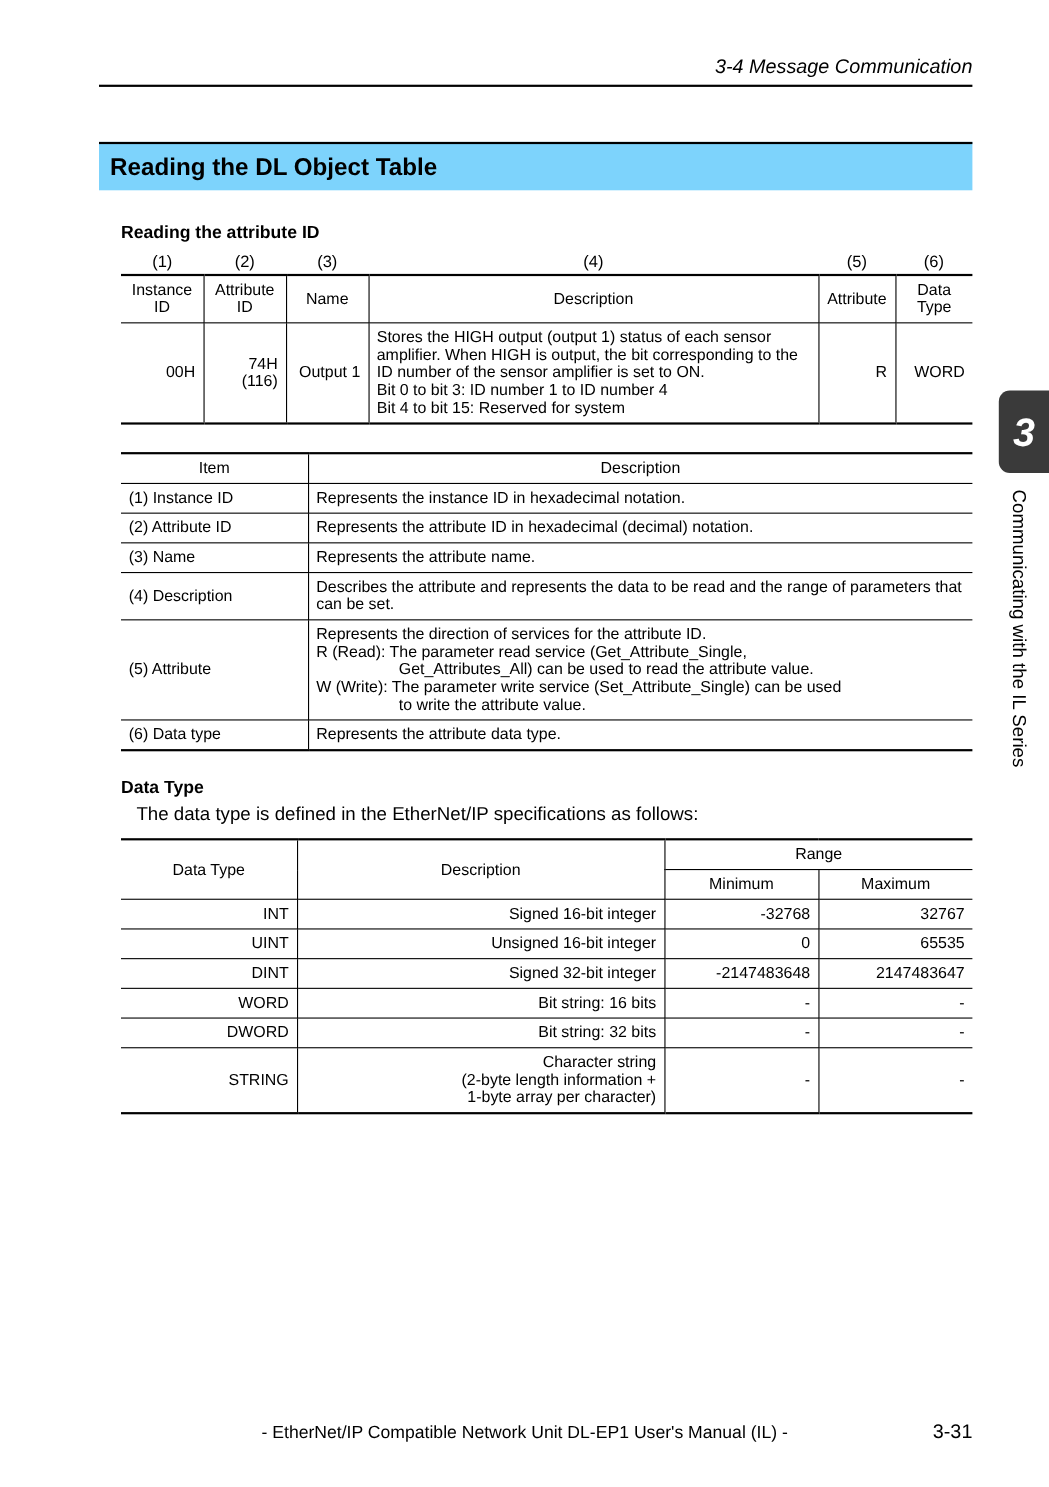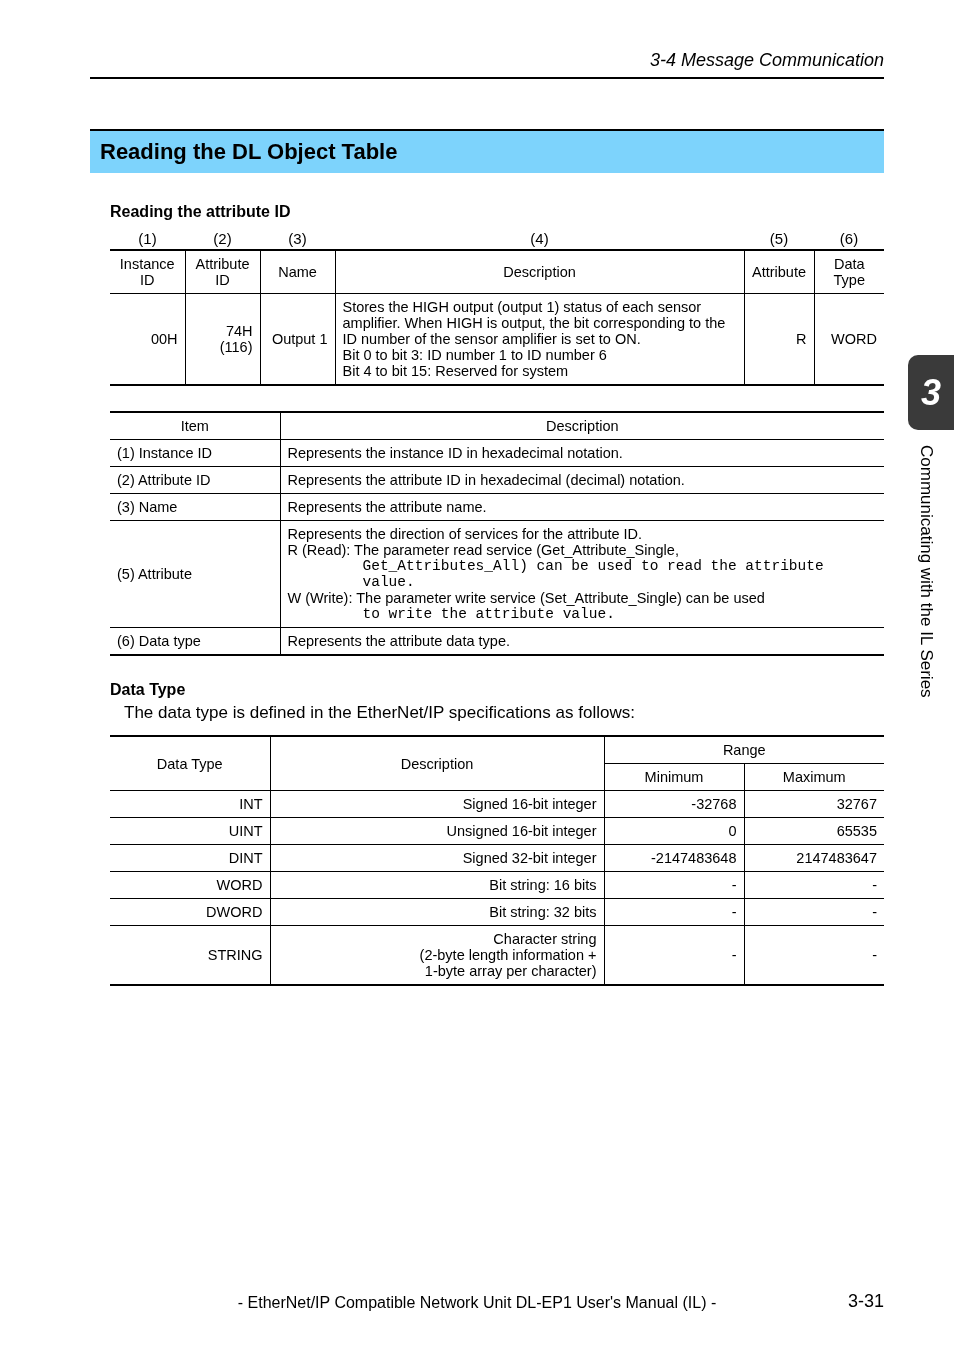--- a/index.html
+++ b/index.html
@@ -100,21 +100,21 @@
       width: 100%;
       text-align: center;
       font-size: 16px;
     }
     .page-num {
       position: absolute;
       bottom: 40px;
       right: 70px;
       font-size: 18px;
     }
-    .indent-block { padding-left: 35px; font-family: Liberation Mono, monospace; }
+    .indent-block { padding-left: 35px; }
     .desc-line { display: block; }
   </style>
 </head>
 <body>
 
 <div class="page-content">
   <div class="header-line">3-4 Message Communication</div>
 
   <div class="section-title-bar">Reading the DL Object Table</div>
 
@@ -141,21 +141,21 @@
       </tr>
       <tr>
         <td class="center thick-bottom">00H</td>
         <td class="center thick-bottom">
           <span>74H</span><br>
           <span>(116)</span>
         </td>
         <td class="center thick-bottom nowrap">Output 1</td>
         <td class="thick-bottom">
           <span class="desc-line">Stores the HIGH output (output 1) status of each sensor amplifier. When HIGH is output, the bit corresponding to the ID number of the sensor amplifier is set to ON.</span>
-          <span class="desc-line">Bit 0 to bit 3:   ID number 1 to ID number 6</span>
+          <span class="desc-line">Bit 0 to bit 3:   ID number 1 to ID number 4</span>
           <span class="desc-line">Bit 4 to bit 15: Reserved for system</span>
         </td>
         <td class="center thick-bottom">R</td>
         <td class="center thick-bottom">WORD</td>
       </tr>
     </tbody>
       </table>
 
     <table class="no-lr-border">
       <tbody>
@@ -167,20 +167,24 @@
         <td>(1) Instance ID</td>
         <td>Represents the instance ID in hexadecimal notation.</td>
       </tr>
       <tr>
         <td>(2) Attribute ID</td>
         <td>Represents the attribute ID in hexadecimal (decimal) notation.</td>
       </tr>
       <tr>
         <td>(3) Name</td>
         <td>Represents the attribute name.</td>
+      </tr>
+      <tr>
+        <td>(4) Description</td>
+        <td>Describes the attribute and represents the data to be read and the range of parameters that can be set.</td>
       </tr>
       <tr>
         <td>(5) Attribute</td>
         <td>
           <span class="desc-line">Represents the direction of services for the attribute ID.</span>
           <span class="desc-line">R (Read):  The parameter read service (Get_Attribute_Single,</span>
           <span class="desc-line indent-block" style="padding-left:75px;">Get_Attributes_All) can be used to read the attribute value.</span>
           <span class="desc-line">W (Write):  The parameter write service (Set_Attribute_Single) can be used</span>
           <span class="desc-line indent-block" style="padding-left:75px;">to write the attribute value.</span>
         </td>

